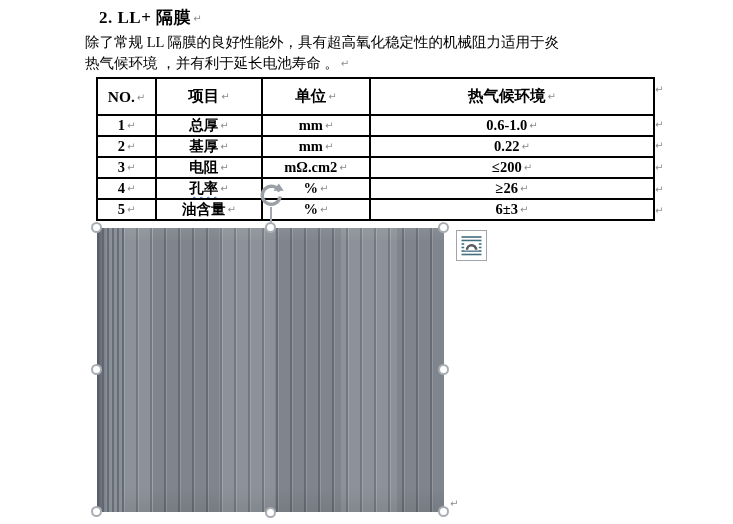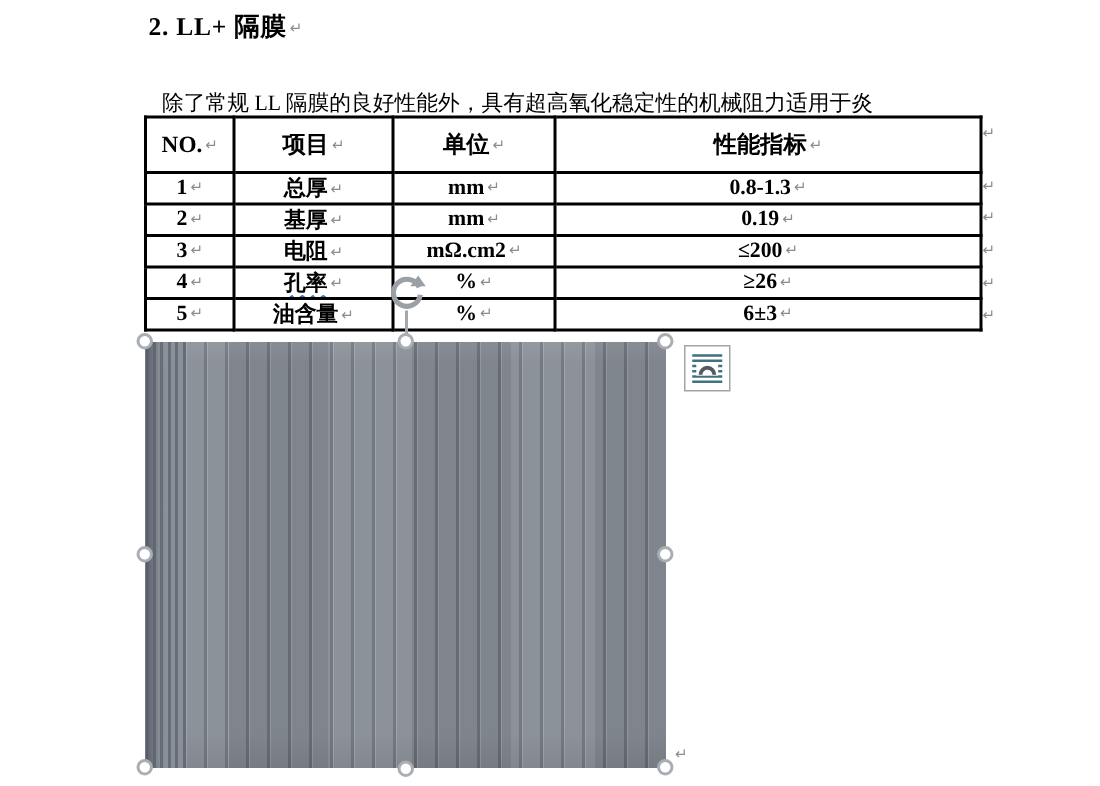--- a/index.html
+++ b/index.html
@@ -10,22 +10,22 @@
   }
   .page{position:absolute;inset:0;background:#fff;}
 
   
   .doc-title{
     position:absolute;left:95px;top:2px;margin:4px;
     font-size:17px;font-weight:bold;color:#000;letter-spacing:.5px;
     white-space:nowrap;
   }
   .para{
-    position:absolute;left:108px;top:32px;
-    font-size:14.5px;line-height:21px;color:#000;white-space:nowrap;margin-top:27px;
+    position:absolute;left:85px;top:32px;
+    font-size:14.5px;line-height:21px;color:#000;white-space:nowrap;
   }
   .pc{ 
     color:#8a8d90;font-size:10px;font-weight:normal;
     margin-left:2px;vertical-align:1px;font-family:"DejaVu Sans",sans-serif;
   }
 
   
   table.spec{
     position:absolute;left:96px;top:77px;
     border-collapse:collapse;table-layout:fixed;width:557px;
@@ -86,49 +86,50 @@
 </style>
 </head>
 <body>
 
 <div class="page">
 
   <h1 class="doc-title"><span>2. LL+ 隔膜</span><span class="pc">↵</span></h1>
 
   <div class="para">
     <div>除了常规 LL 隔膜的良好性能外，具有超高氧化稳定性的机械阻力适用于炎</div>
+    <div><span>热气候环境 ，并有利于延长电池寿命 。</span><span class="pc">↵</span></div>
   </div>
 
   <table class="spec">
     <colgroup>
         <col style="width:59px">
         <col style="width:106px">
         <col style="width:108px">
         <col style="width:284px">
       </colgroup>
     <thead>
       <tr>
         <th><span>NO.</span><span class="pc">↵</span></th>
         <th><span>项目</span><span class="pc">↵</span></th>
         <th><span>单位</span><span class="pc">↵</span></th>
-        <th><span>性能指标</span><span class="pc">↵</span></th>
+        <th><span>热气候环境</span><span class="pc">↵</span></th>
       </tr>
     </thead>
     <tbody>
       <tr>
         <td><span>1</span><span class="pc">↵</span></td>
         <td><span>总厚</span><span class="pc">↵</span></td>
         <td><span>mm</span><span class="pc">↵</span></td>
-        <td><span>0.8-1.3</span><span class="pc">↵</span></td>
+        <td><span>0.6-1.0</span><span class="pc">↵</span></td>
       </tr>
       <tr>
         <td><span>2</span><span class="pc">↵</span></td>
         <td><span>基厚</span><span class="pc">↵</span></td>
         <td><span>mm</span><span class="pc">↵</span></td>
-        <td><span>0.19</span><span class="pc">↵</span></td>
+        <td><span>0.22</span><span class="pc">↵</span></td>
       </tr>
       <tr style="height:21px">
         <td><span>3</span><span class="pc">↵</span></td>
         <td><span>电阻</span><span class="pc">↵</span></td>
         <td><span>mΩ.cm2</span><span class="pc">↵</span></td>
         <td><span>≤200</span><span class="pc">↵</span></td>
       </tr>
       <tr>
         <td><span>4</span><span class="pc">↵</span></td>
         <td><span class="wavy">孔率</span><span class="pc">↵</span></td>

